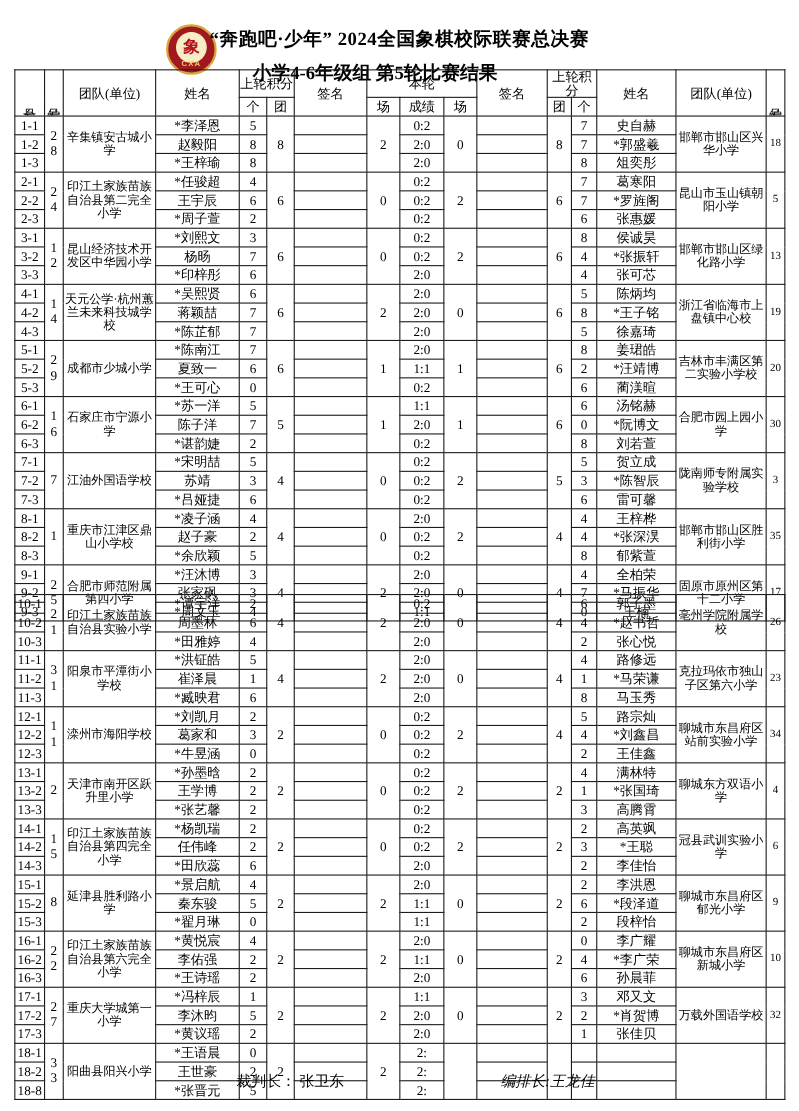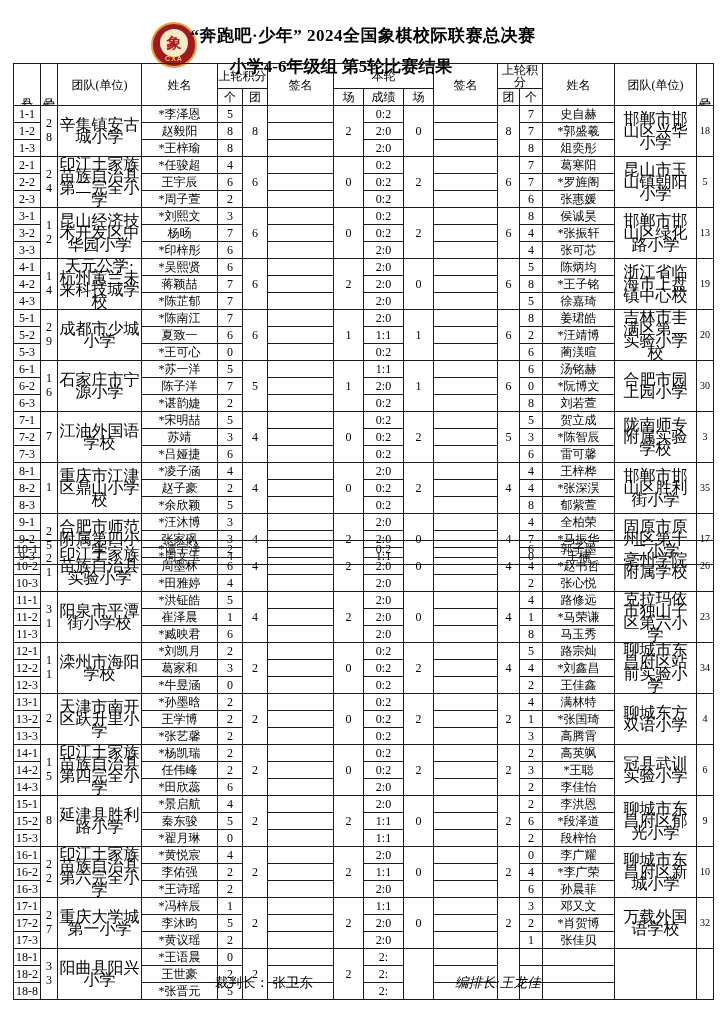--- a/index.html
+++ b/index.html
@@ -19,21 +19,21 @@
   .logo-band{position:absolute;left:0;bottom:4px;width:100%;text-align:center;
     font-size:7px;font-weight:bold;color:#f3cf5a;font-family:"Liberation Sans",sans-serif;letter-spacing:1px;}
   
   table{border-collapse:collapse;table-layout:fixed;margin-left:13px;width:700px;}
   #tbl-upper{position:absolute;top:63px;left:0;}
   #tbl-lower{position:absolute;top:540px;left:0;}
   td{border:1px solid #1c1c1c;text-align:center;vertical-align:middle;
     padding:0;font-size:12px;line-height:12px;height:16px;overflow:hidden;}
   tr{height:16px;}
   .hrow td{font-size:12px;}
-  .c-team{font-size:16px;line-height:12px;padding:0 1px;}
+  .c-team{font-size:11px;line-height:12px;padding:0 1px;}
   .c-name{font-size:12px;}
   .c-rno{font-size:10px;}
   .vtext{display:inline-block;writing-mode:vertical-rl;text-orientation:upright;
     line-height:1;letter-spacing:0;}
   .footer-line{position:absolute;top:974px;left:0;width:726px;height:20px;font-size:13.5px;}
   .footer-referee{position:absolute;left:215px;top:0;}
   .footer-scheduler{position:absolute;left:455px;top:0;font-style:italic;}
 </style>
 </head>
 <body>

